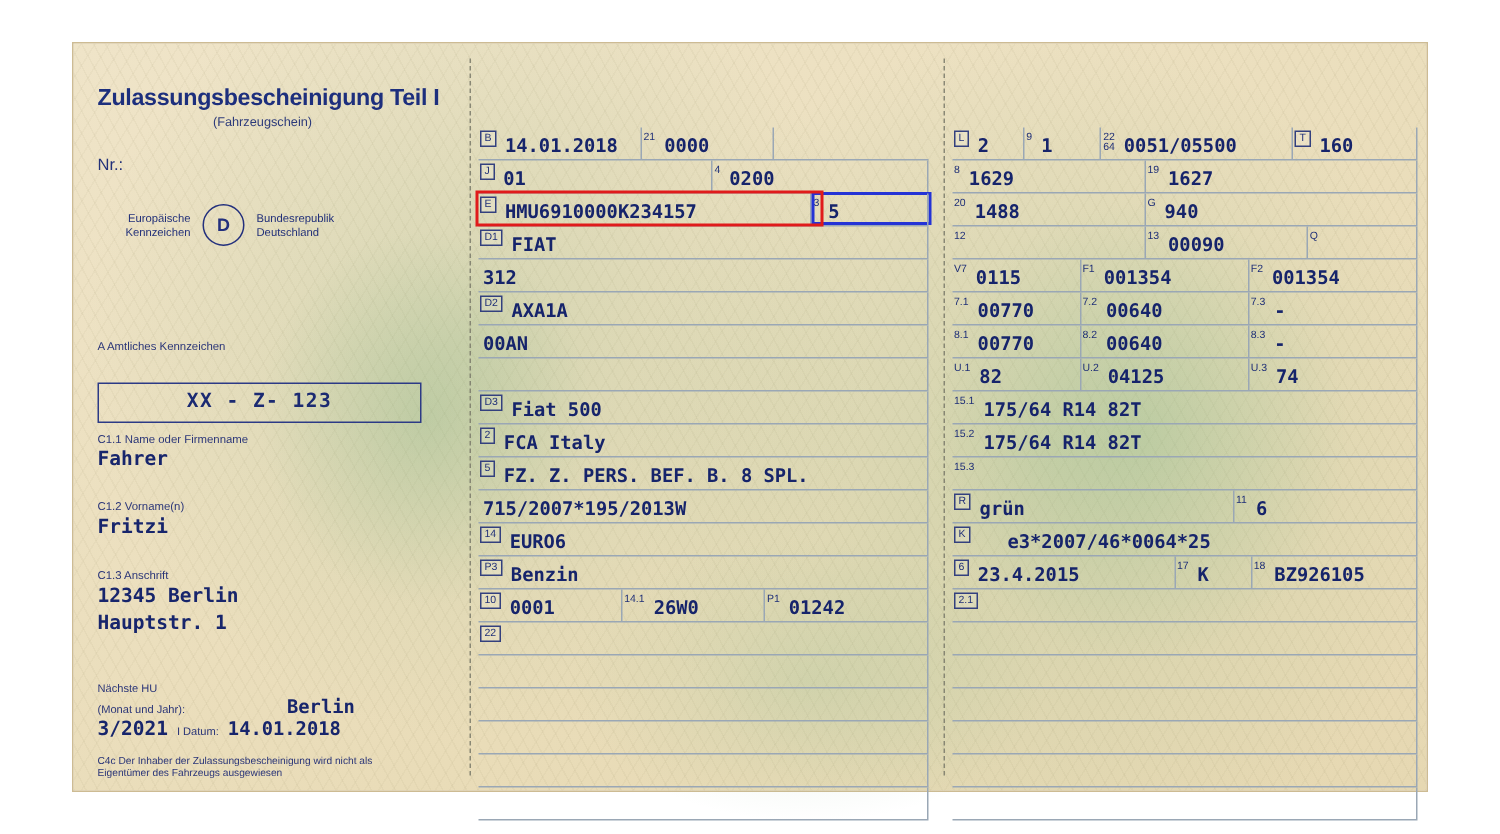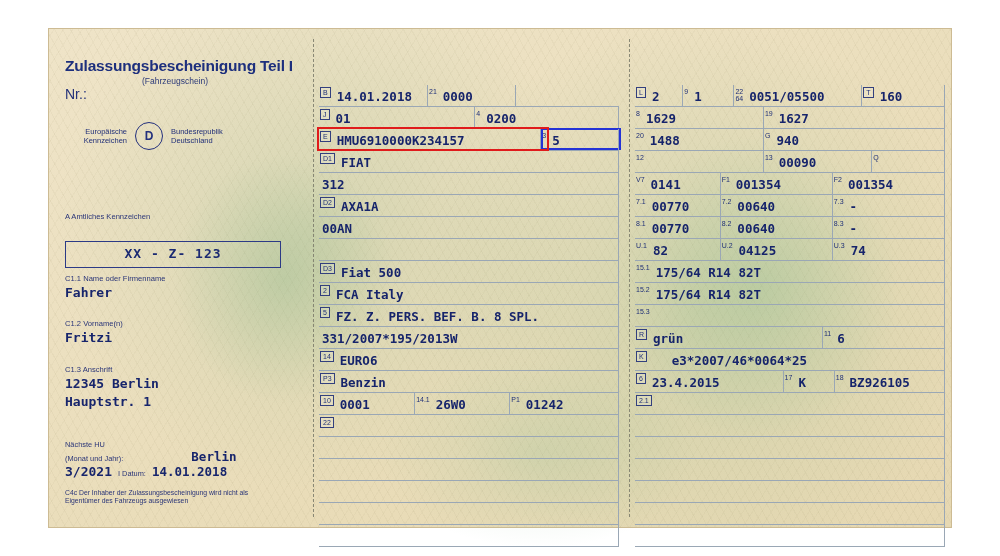--- a/index.html
+++ b/index.html
@@ -79,21 +79,22 @@
     line-height: 1.1;
   }
   .doc-sub {
     font-size: 8.5px;
     color: #2c3a7a;
     text-align: center;
     margin-top: 2px;
     width: 220px;
   }
   .nr-label {
-    font-size: 14px;
+    margin-top: 18px;
+    font-size: 11px;
     color: #223079;
   }
   .eu-row {
     margin-top: 20px;
     display: flex;
     align-items: center;
     gap: 8px;
     font-size: 7.5px;
     color: #223079;
     line-height: 1.25;
@@ -367,21 +368,21 @@
         </div>
         <div class="row">
           <div class="cell" style="width: 308px;">
             <span class="code boxed">5</span>
             <span class="val" style="padding-left: 3px;">FZ. Z. PERS. BEF. B. 8 SPL.</span>
           </div>
           <div class="cell fill sep"></div>
         </div>
         <div class="row">
           <div class="cell" style="width: 308px;">
-            <span class="val" style="padding-left: 3px;">331/2007*195/2013W</span>
+            <span class="val" style="padding-left: 3px;">715/2007*195/2013W</span>
           </div>
           <div class="cell fill sep"></div>
         </div>
         <div class="row">
           <div class="cell" style="width: 308px;">
             <span class="code boxed">14</span>
             <span class="val" style="padding-left: 3px;">EURO6</span>
           </div>
           <div class="cell fill sep"></div>
         </div>
@@ -498,21 +499,21 @@
           </div>
           <div class="cell sep" style="width: 74px;">
             <span class="code">Q</span>
             <span class="val" style="padding-left: 3px;"></span>
           </div>
           <div class="cell fill sep"></div>
         </div>
         <div class="row">
           <div class="cell" style="width: 86px;">
             <span class="code">V7</span>
-            <span class="val" style="padding-left: 3px;">0141</span>
+            <span class="val" style="padding-left: 3px;">0115</span>
           </div>
           <div class="cell sep" style="width: 114px;">
             <span class="code">F1</span>
             <span class="val" style="padding-left: 3px;">001354</span>
           </div>
           <div class="cell sep" style="width: 114px;">
             <span class="code">F2</span>
             <span class="val" style="padding-left: 3px;">001354</span>
           </div>
           <div class="cell fill sep"></div>

